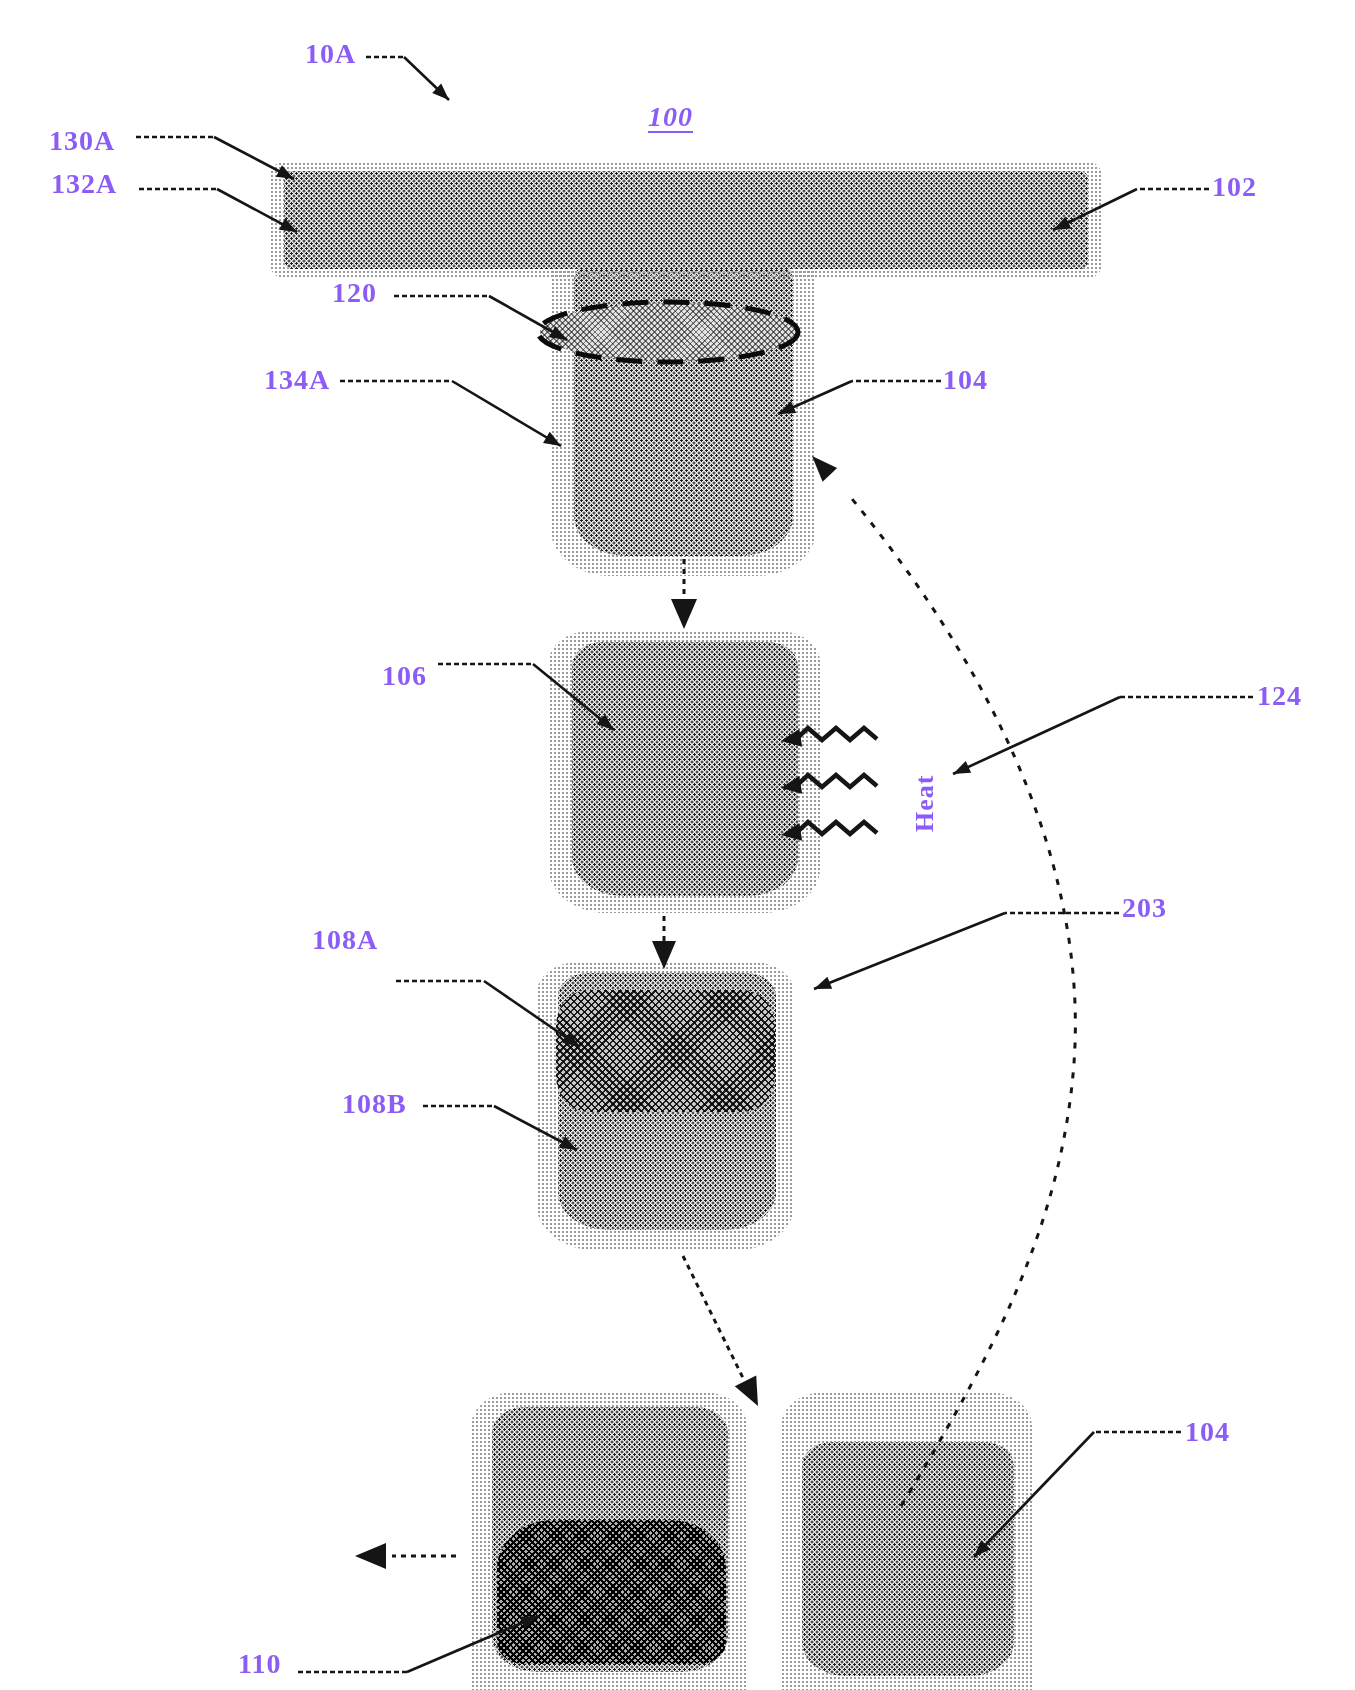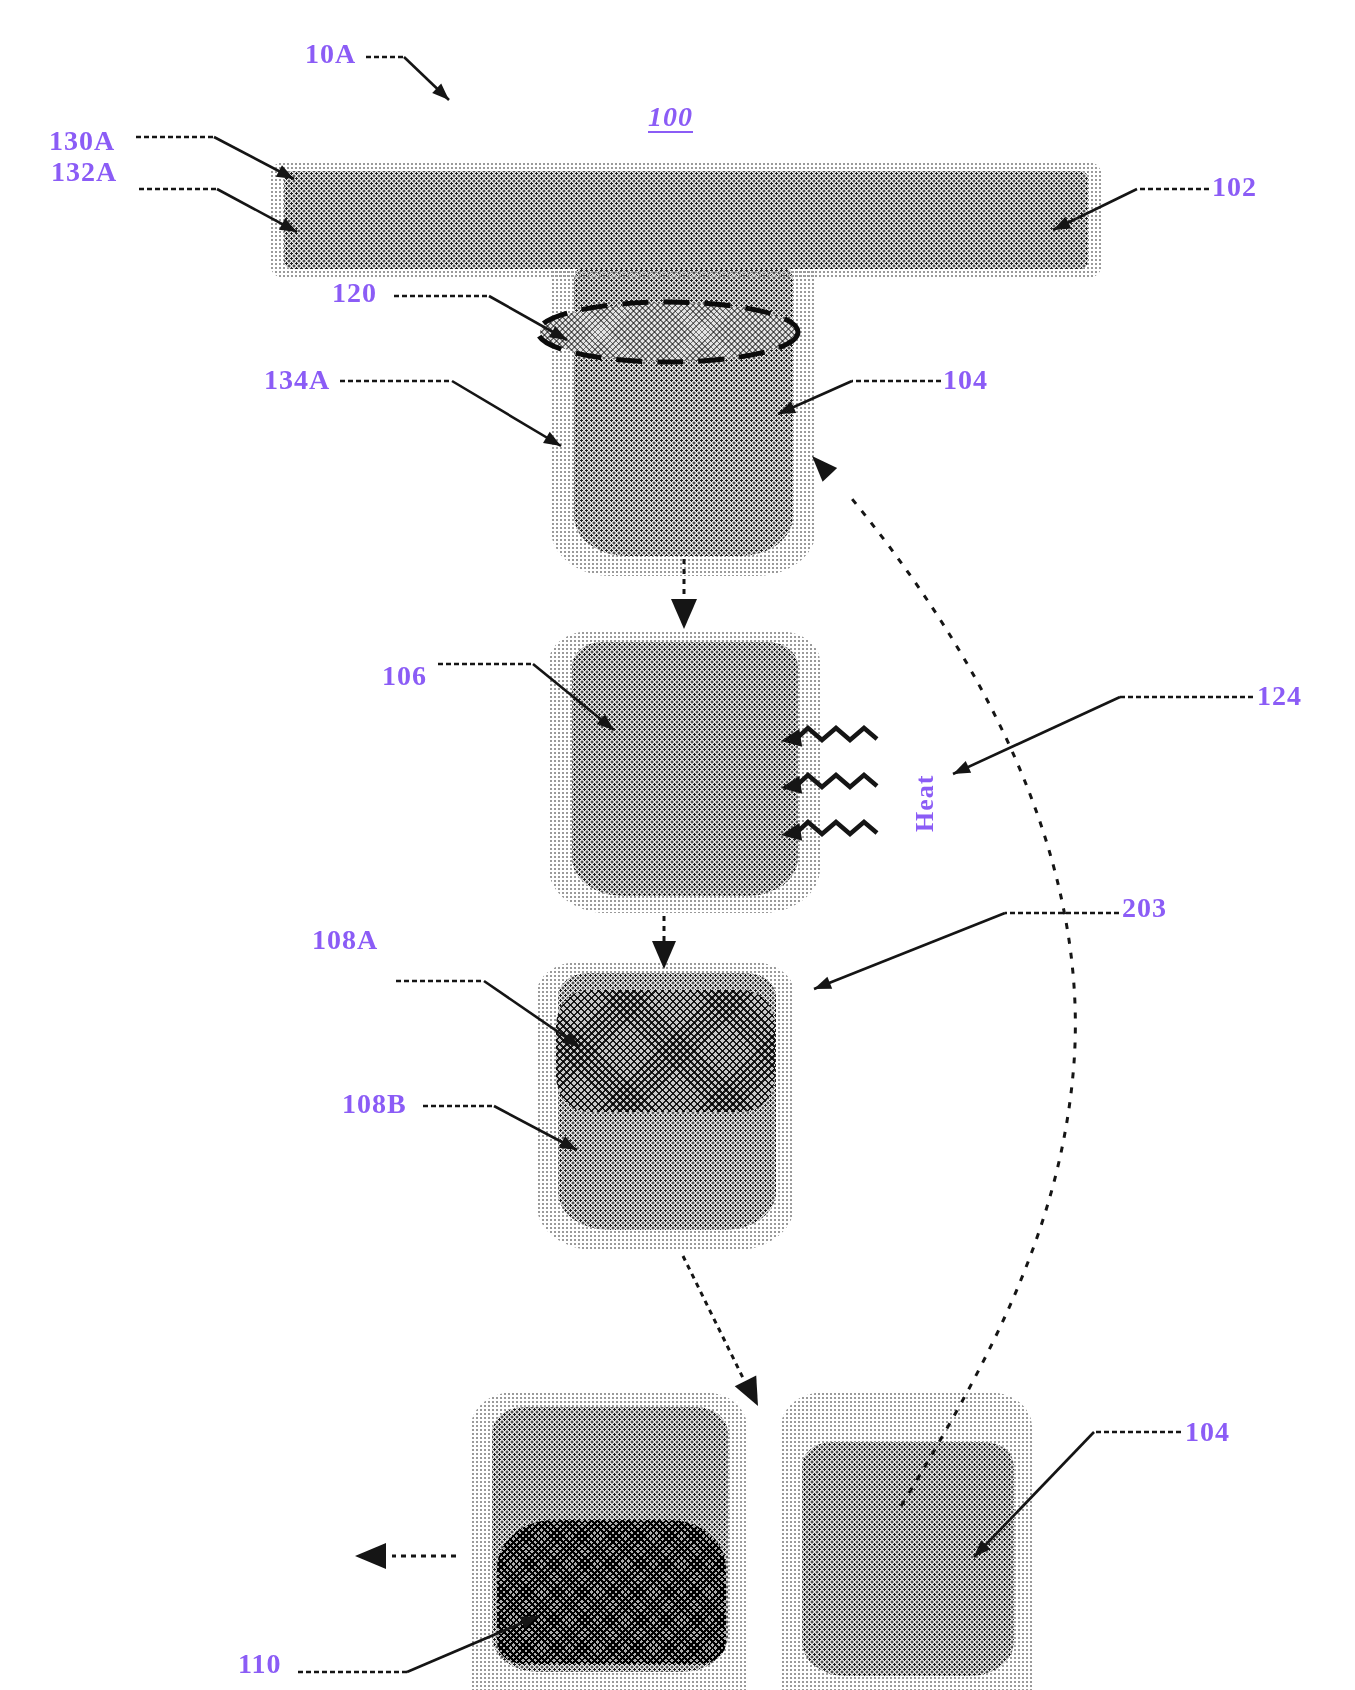--- a/index.html
+++ b/index.html
@@ -118,21 +118,21 @@
       <polygon points="781,741 799.3117304648313,728.9301811370938 802.1779143636745,746.7005213099214" fill="#151515"></polygon>
       <polyline points="795,787 808,775 822,787 836,775 850,787 864,775 877,786" fill="none" stroke="#151515" stroke-width="4.5" stroke-linejoin="miter"></polyline>
       <polygon points="781,788 799.3117304648313,775.9301811370938 802.1779143636745,793.7005213099214" fill="#151515"></polygon>
       <polyline points="795,834 808,822 822,834 836,822 850,834 864,822 877,833" fill="none" stroke="#151515" stroke-width="4.5" stroke-linejoin="miter"></polyline>
       <polygon points="781,835 799.3117304648313,822.9301811370938 802.1779143636745,840.7005213099214" fill="#151515"></polygon>
     </svg>
 
   <div class="lbl" style="left:305px;top:40px;">10A</div>
   <div class="lbl underline" style="left:648px;top:103px;">100</div>
   <div class="lbl" style="left:49px;top:127px;">130A</div>
-  <div class="lbl" style="left:51px;top:158px;">132A</div>
+  <div class="lbl" style="left:51px;top:170px;">132A</div>
   <div class="lbl" style="left:1212px;top:173px;">102</div>
   <div class="lbl" style="left:332px;top:279px;">120</div>
   <div class="lbl" style="left:264px;top:366px;">134A</div>
   <div class="lbl" style="left:943px;top:366px;">104</div>
   <div class="lbl" style="left:382px;top:647px;margin-top:15px;">106</div>
   <div class="lbl" style="left:1257px;top:682px;">124</div>
   <div class="lbl vert" style="left:912px;top:748px;height:84px;">Heat</div>
   <div class="lbl" style="left:1122px;top:894px;">203</div>
   <div class="lbl" style="left:312px;top:926px;">108A</div>
   <div class="lbl" style="left:342px;top:1090px;">108B</div>

